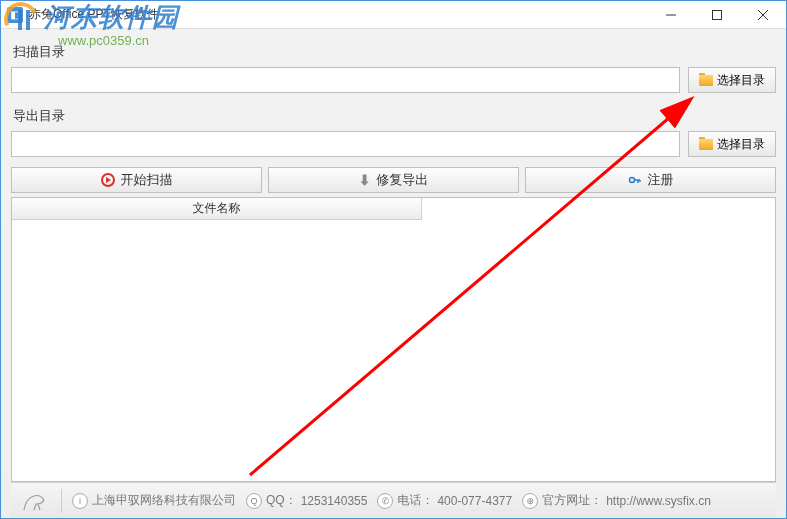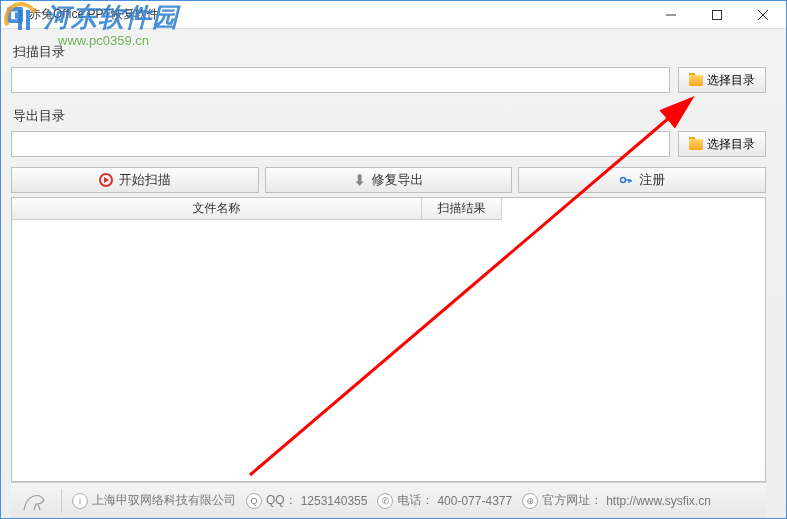--- a/index.html
+++ b/index.html
@@ -7,21 +7,21 @@
 
 .window { width: 787px; height: 519px; border: 1px solid #4a90d9; background: #fff; display: flex; flex-direction: column; }
 
 .titlebar { height: 28px; background: #fff; display: flex; align-items: center; padding-left: 6px; border-bottom: 1px solid #e0e0e0; }
 .titlebar .app-icon { width: 16px; height: 16px; background: #4a90d9; border-radius: 2px; margin-right: 6px; display: flex; align-items: center; justify-content: center; color: #fff; font-size: 10px; }
 .titlebar .title { color: #333; font-size: 12px; }
 .titlebar .spacer { flex: 1; }
 .titlebar .win-btn { width: 46px; height: 28px; display: flex; align-items: center; justify-content: center; cursor: pointer; }
 .titlebar .win-btn svg { width: 10px; height: 10px; }
 
-.content { flex: 1; background: linear-gradient(#f2f2f2, #eeeeee); padding: 10px 20px 0 10px; display: flex; flex-direction: column; }
+.content { flex: 1; background: linear-gradient(#f2f2f2, #eeeeee); padding: 10px 10px 0 10px; display: flex; flex-direction: column; }
 
 .section-label { font-size: 13px; color: #333; margin: 4px 0 6px 2px; }
 
 .input-row { display: flex; gap: 8px; margin-bottom: 10px; }
 .input-row input { flex: 1; height: 26px; border: 1px solid #bfbfbf; background: #fff; padding: 0 6px; font-size: 12px; }
 .btn-browse { width: 88px; height: 26px; border: 1px solid #bfbfbf; background: linear-gradient(#fdfdfd,#e9e9e9); cursor: pointer; display: flex; align-items: center; justify-content: center; gap: 4px; font-size: 12px; }
 .btn-browse .folder-icon { width: 14px; height: 11px; background: linear-gradient(#ffd76b,#f5a623); border-radius: 1px; position: relative; }
 .btn-browse .folder-icon:before { content:""; position:absolute; top:-2px; left:0; width:6px; height:2px; background:#f5a623; border-radius:1px 1px 0 0; }
 
 .action-row { display: flex; gap: 6px; margin-bottom: 2px; }
@@ -120,21 +120,20 @@
               <line x1="12" y1="7" x2="12" y2="9" stroke="#2a7dd1" stroke-width="1.5"></line>
             </svg>
         </span>
         <span>注册</span>
       </button>
     </div>
 
     <div class="table-area">
       <div class="table-header">
         <div class="th th1">文件名称</div>
-        <div class="th th2">扫描结果</div>
       </div>
       <div class="table-body"></div>
     </div>
 
     <div class="statusbar">
       <div class="logo">
         <svg width="30" height="26" viewBox="0 0 30 26">
             <path d="M4 22 Q6 10 14 8 Q20 6 24 12 Q22 16 16 16 L14 22 M18 16 L20 22" fill="none" stroke="#999" stroke-width="1.2"></path>
           </svg>
       </div>

